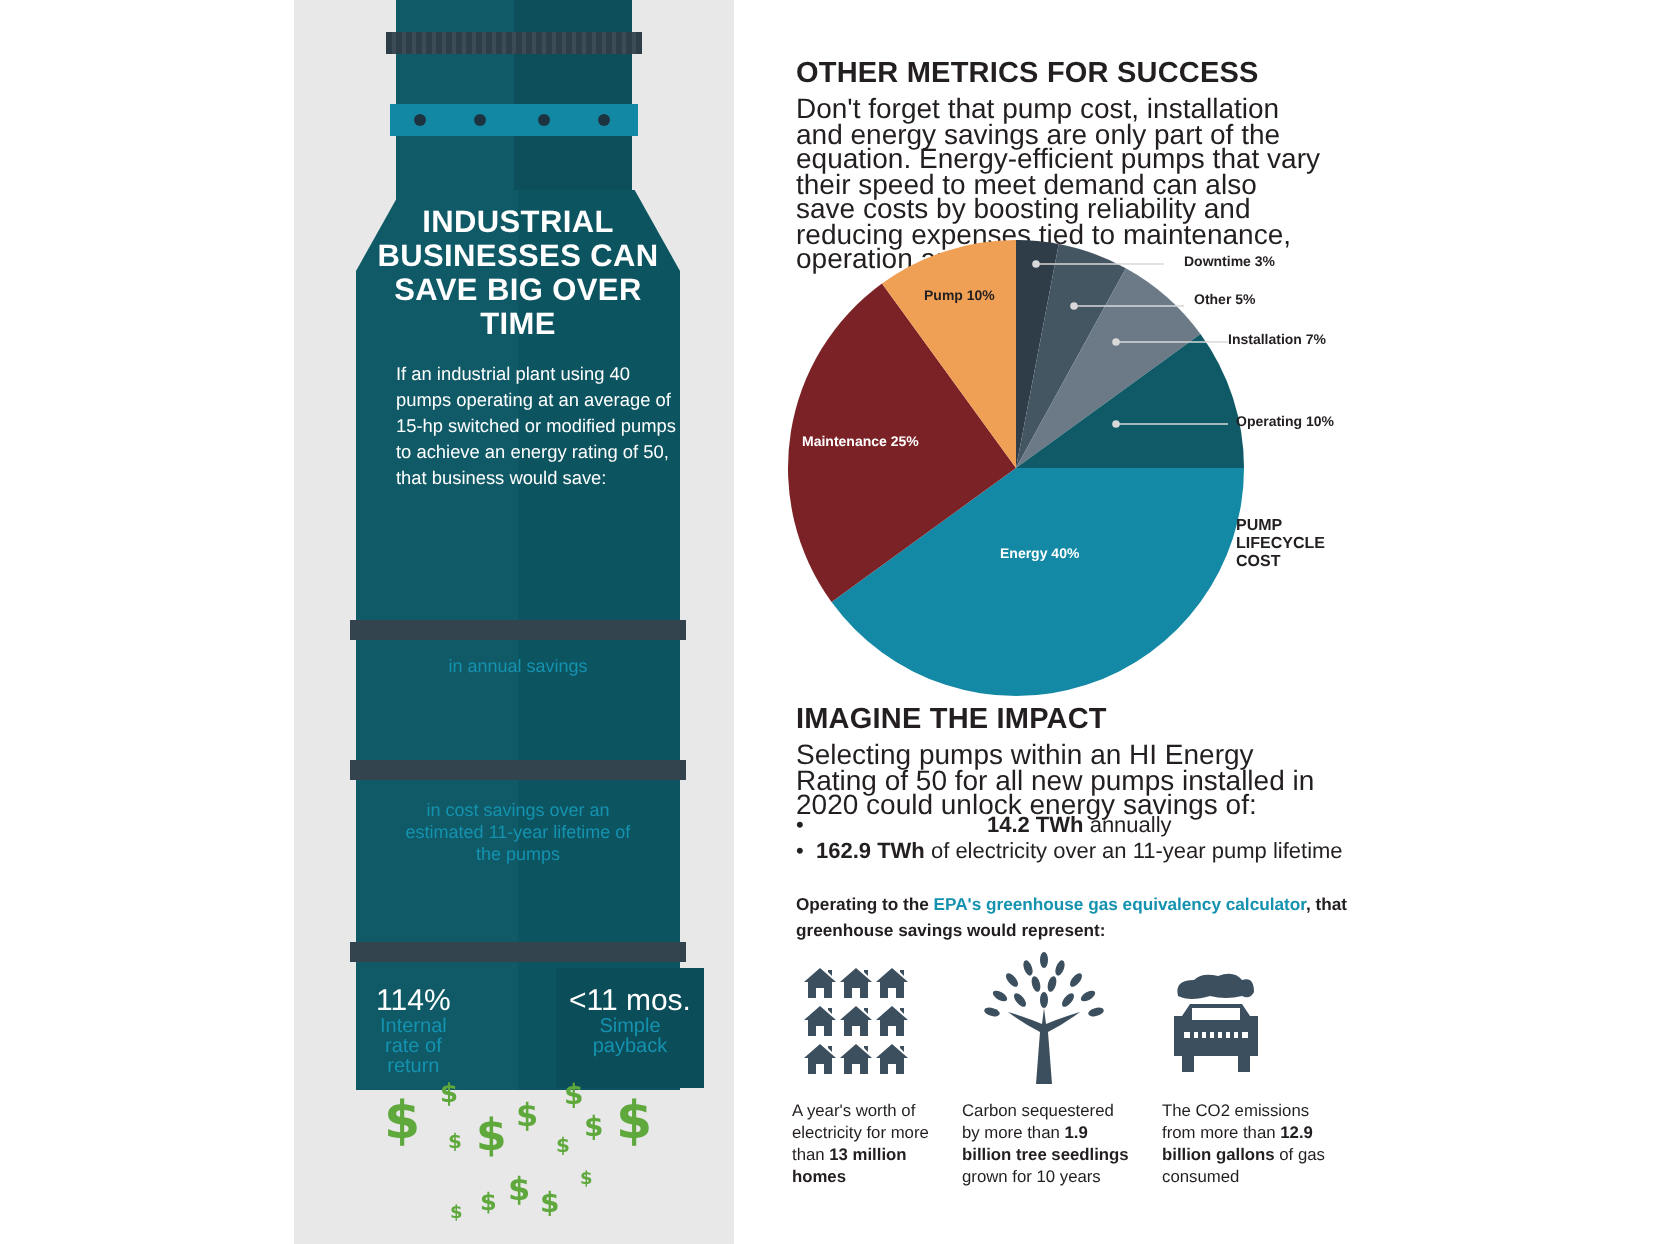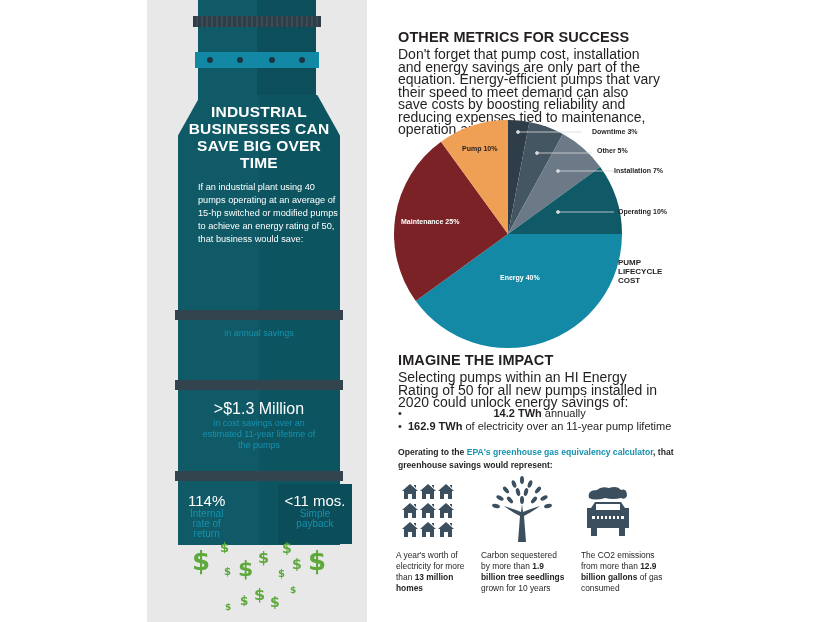--- a/index.html
+++ b/index.html
@@ -63,21 +63,20 @@
 
 <div class="pump-title">INDUSTRIAL BUSINESSES CAN SAVE BIG OVER TIME</div>
 <div class="pump-intro">
   <p>If an industrial plant using 40 pumps operating at an average of 15-hp switched or modified pumps to achieve an energy rating of 50, that business would save:</p>
 </div>
 
 <div class="stat" style="top:328px">
   <div class="small">in annual savings</div>
 </div>
 <div class="stat" style="top:400px">
-  <div class="big">&gt;$1.3 Million</div>
   <div class="small" style="padding:0 16px">in cost savings over an estimated 11-year lifetime of the pumps</div>
 </div>
 <div class="split">
   <div>
     <div class="big">114%</div>
     <div class="small" style="padding:0 10px">Internal rate of return</div>
   </div>
   <div style="background:#0b4d58">
     <div class="big">&lt;11 mos.</div>
     <div class="small" style="padding:0 18px">Simple payback</div>

